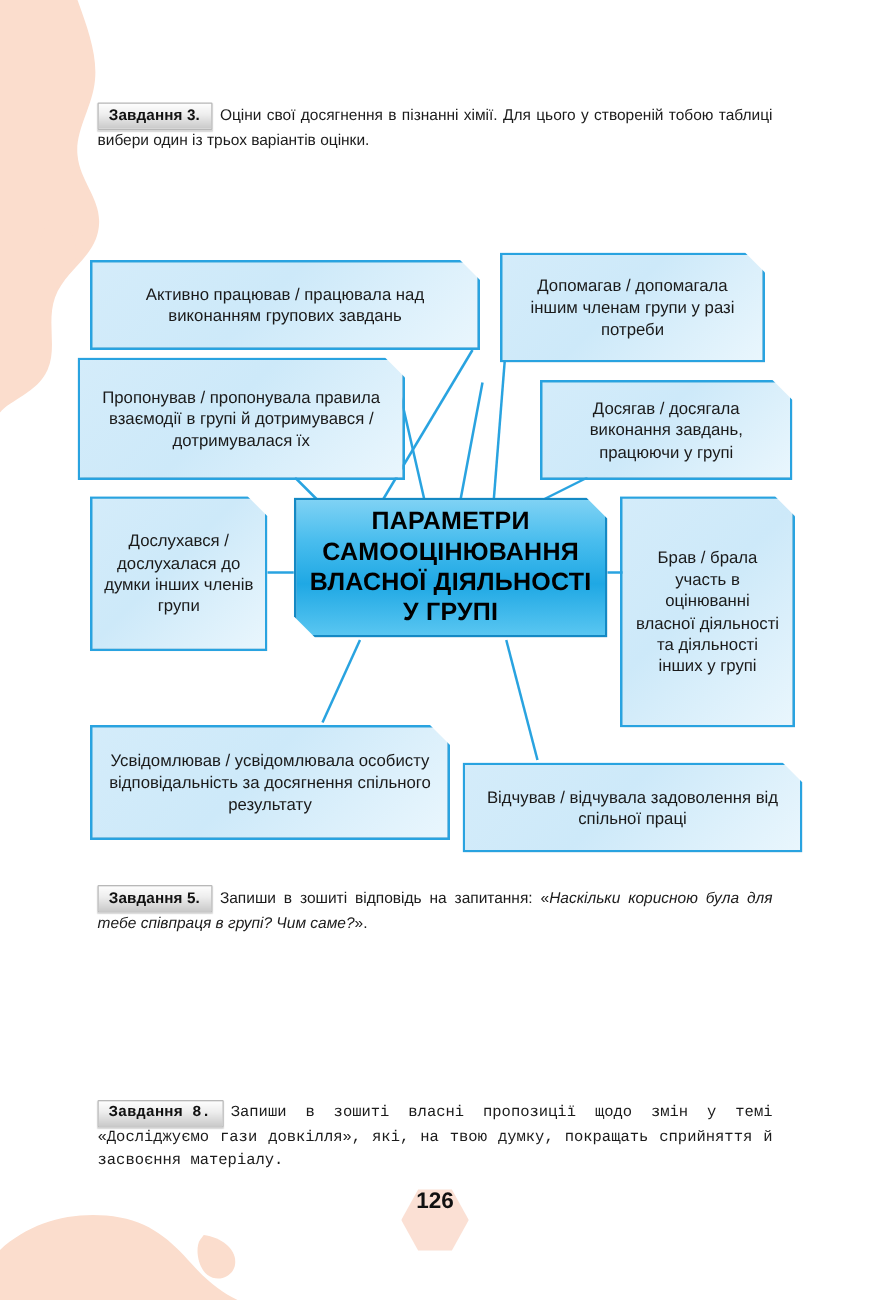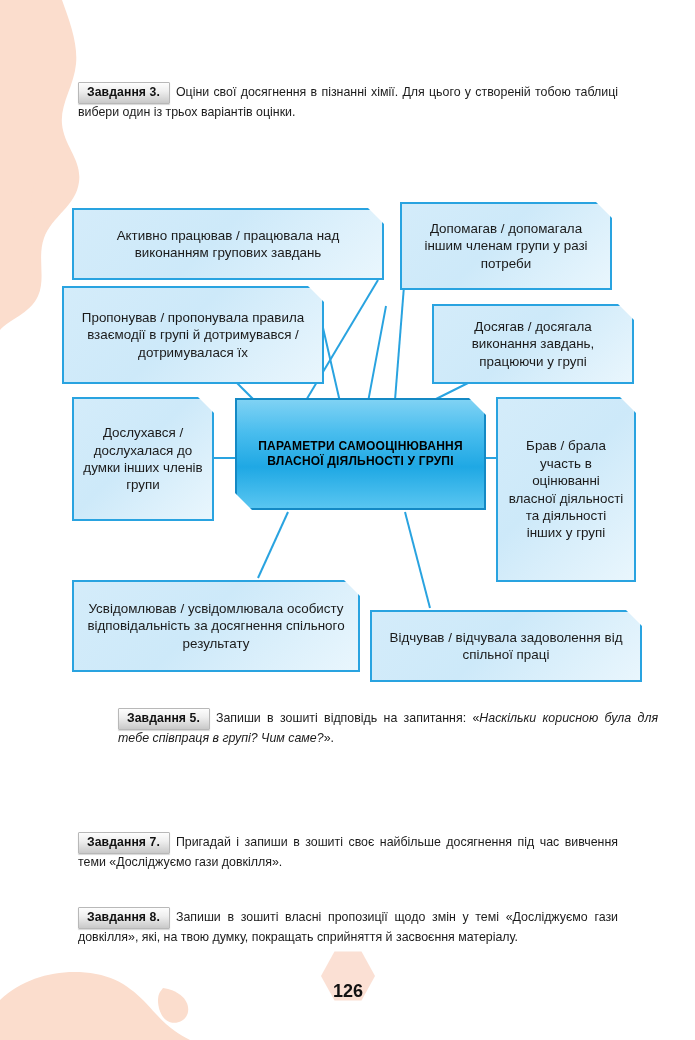--- a/index.html
+++ b/index.html
@@ -104,21 +104,21 @@
 
   .node span { display: block; width: 100%; }
 
   .node-center {
     position: absolute;
     z-index: 4;
     background: linear-gradient(to bottom, #7fd2f4 0%, #49bdee 30%, #1fa8e4 62%, #59c6f1 100%);
     border: 2px solid #1489c4;
     color: #000;
     font-weight: bold;
-    font-size: 12px;
+    font-size: 20px;
     line-height: 1.22;
     letter-spacing: 0.2px;
     text-align: center;
     display: flex;
     align-items: center;
     justify-content: center;
     padding: 7px 10px;
     clip-path: polygon(0 0, calc(100% - 17px) 0, 100% 17px, 100% 100%, 17px 100%, 0 calc(100% - 17px));
     filter: drop-shadow(2px 3px 3px rgba(0,0,0,0.3));
   }
@@ -127,21 +127,21 @@
   .page-number {
     position: absolute;
     left: 321px;
     top: 950px;
     width: 54px;
     height: 52px;
     z-index: 3;
     background: #fbe0d4;
     clip-path: polygon(25% 3%, 75% 3%, 100% 50%, 75% 97%, 25% 97%, 0 50%);
     display: flex;
-    align-items: flex-end;
+    align-items: flex-start;
     justify-content: center;
     font-size: 18px;
     font-weight: bold;
     color: #111;
     filter: drop-shadow(1px 2px 2px rgba(0,0,0,0.22));
   }
 </style>
 </head>
 <body>
 
@@ -223,30 +223,27 @@
     <div class="node" style="left:72px; top:390px; width:288px; height:92px;">
       <span>Усвідомлював / усвідомлювала особисту відповідальність за досягнення спільного результату</span>
     </div>
 
     <div class="node" style="left:370px; top:420px; width:272px; height:72px;">
       <span>Відчував / відчувала задоволення від спільної праці</span>
     </div>
 
   </div>
 
-  <div class="task-block" style="top:708px;margin-left:40px;">
+  <div class="task-block" style="top:708px;">
     <span class="task-badge">Завдання 5.</span><span>Запиши в зошиті відповідь на запитання: «</span><i>Наскільки корисною була для тебе співпраця в групі? Чим саме?</i><span>».</span>
   </div>
 
 
-  <div class="task-block" style="top:832px;">
-    <span class="task-badge">Завдання 7.</span><span class="task-text">Пригадай і запиши в зошиті своє найбільше досягнення під час вивчення теми «Досліджуємо гази довкілля».</span>
-  </div>
-
-  <div class="task-block" style="top:907px;">
+
+  <div class="task-block" style="top:880px;font-family:Liberation Mono, monospace;">
     <span class="task-badge">Завдання 8.</span><span class="task-text">Запиши в зошиті власні пропозиції щодо змін у темі «Досліджуємо гази довкілля», які, на твою думку, покращать сприйняття й засвоєння матеріалу.</span>
   </div>
 
   <div class="page-number">
     <span>126</span>
   </div>
 
 </div>
 
 </body></html>

